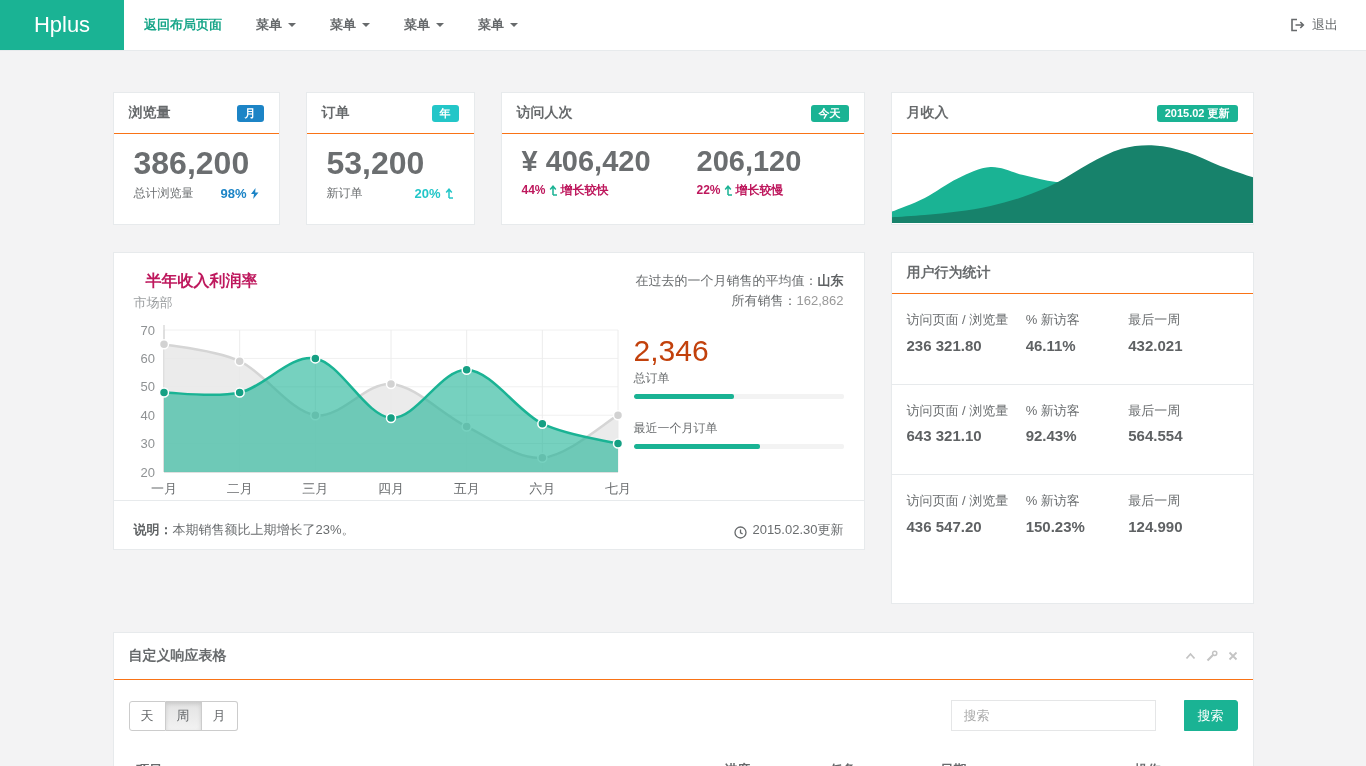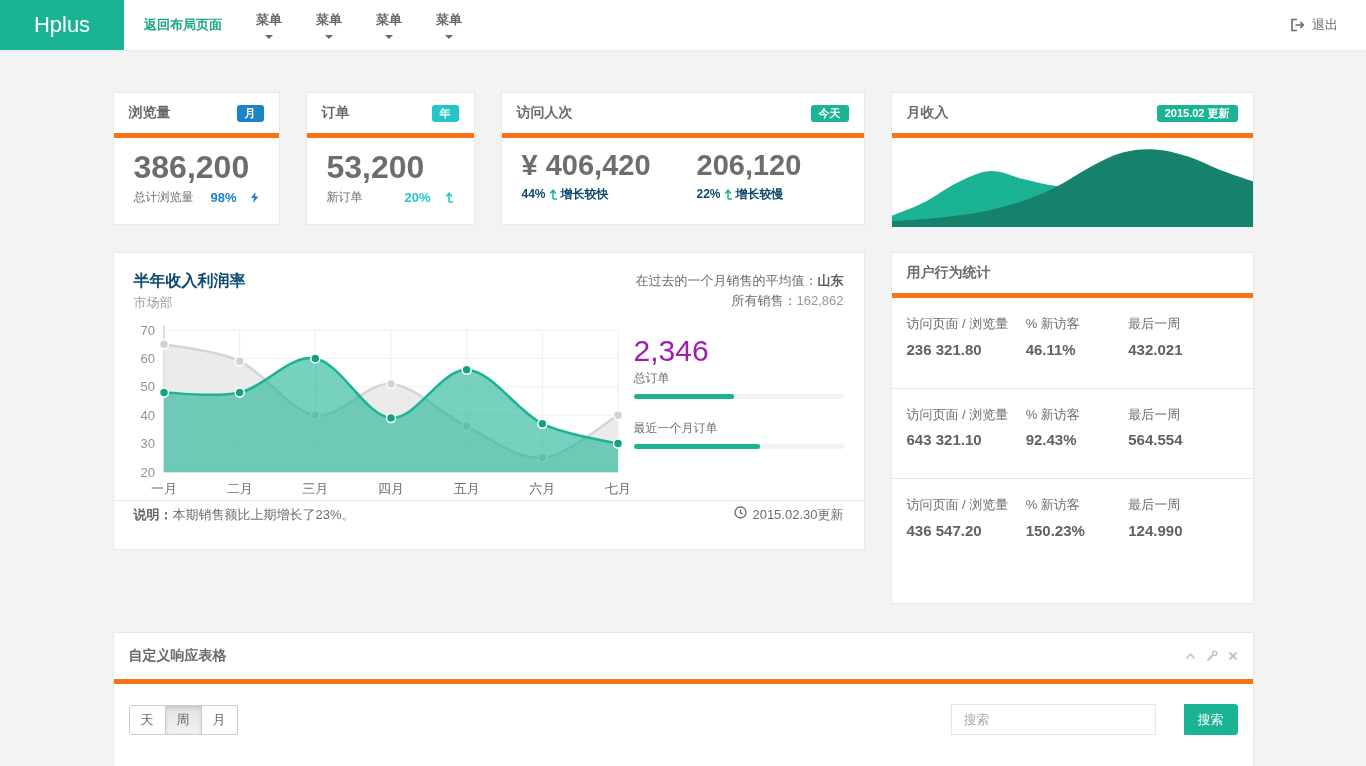--- a/index.html
+++ b/index.html
@@ -4,70 +4,70 @@
 <style>
   * { margin:0; padding:0; box-sizing:border-box; }
   html,body { width:1366px; height:766px; overflow:hidden; }
   body { font-family:"Liberation Sans","DejaVu Sans",sans-serif; background:#f3f3f4; color:#676a6c; }
 
   
   .navbar { height:51px; background:#fff; border-bottom:1px solid #e7eaec; display:flex; align-items:stretch; }
   .brand { width:124px; background:#1ab394; color:#fff; font-size:22px; font-weight:300; display:flex; align-items:center; justify-content:center; cursor:pointer; }
   .nav-left { display:flex; align-items:center; }
   .back-link { color:#18a689; font-weight:bold; font-size:13px; margin-left:20px; cursor:pointer; }
-  .menu-item { display:flex; align-items:center; gap:6px; margin-left:34px; font-size:13px; font-weight:600; color:#676a6c; cursor:pointer;flex-direction:column; }
+  .menu-item { display:flex; align-items:center; gap:6px; margin-left:34px; font-size:13px; font-weight:600; color:#676a6c; cursor:pointer; }
   .caret { width:0; height:0; border-left:4px solid transparent; border-right:4px solid transparent; border-top:4px solid #676a6c; display:inline-block; }
   .logout { margin-left:auto; margin-right:28px; display:flex; align-items:center; gap:7px; font-size:13px; color:#676a6c; cursor:pointer; }
 
   
   .container { width:1141px; margin:0 auto; }
   .row { display:flex; gap:26px; align-items:flex-start; }
   .row1 { margin-top:41px; }
   .row2 { margin-top:27px; }
   .row3 { margin-top:28px; }
   .panel { background:#fff; border:1px solid #e7eaec; }
-  .panel-title { padding:11px 15px; border-bottom:5px solid #f97316; display:flex; align-items:center; justify-content:space-between; }
+  .panel-title { padding:11px 15px; border-bottom:1px solid #f97316; display:flex; align-items:center; justify-content:space-between; }
   .panel-title h5 { font-size:14px; font-weight:bold; color:#676a6c; }
 
   
   .stat-card { height:133px; }
   .c1 { width:167px; } .c2 { width:169px; } .c3 { width:364px; } .c4 { width:363px; }
   .badge { font-size:11px; font-weight:600; color:#fff; padding:3px 8px; border-radius:3px; line-height:1; }
   .badge-blue { background:#1c84c6; } .badge-cyan { background:#23c6c8; } .badge-green { background:#1ab394; }
   .stat-body { padding:10px 20px 12px; }
   .stat-num { font-size:32px; font-weight:700; color:#6b6e70; line-height:1.2; margin-bottom:3px; }
   .stat-line { display:flex; justify-content:space-between; align-items:center; font-size:12px; }
   .stat-label { color:#6a6d6f; }
-  .pct { font-weight:bold; font-size:13px; display:flex; align-items:center; gap:14px; }
+  .pct { font-weight:bold; font-size:13px; display:flex; align-items:center; gap:4px; }
   .pct-blue { color:#1c84c6; } .pct-cyan { color:#23c6c8;text-align:center; }
   .dual { display:flex; gap:46px; }
   .dual .stat-num { font-size:29px; }
-  .note-green { color:#0c4a6e; font-weight:bold; font-size:12px; display:flex; align-items:center; gap:3px; }
+  .note-green { color:#be185d; font-weight:bold; font-size:12px; display:flex; align-items:center; gap:3px; }
   .spark-wrap { height:89px; width:100%; }
   .spark-wrap svg { width:100%; height:100%; display:block; }
 
   
   .chart-panel { width:752px; height:298px; padding:18px 20px 0; }
   .chart-head { display:flex; justify-content:space-between; }
-  .chart-head h3 { font-size:16px; font-weight:bold; color:#0c4a6e; }
+  .chart-head h3 { font-size:16px; font-weight:bold; color:#be185d;margin-left:12px; }
   .chart-sub { font-size:13px; color:#9b9ea0; margin-top:2px; }
   .chart-head-right { text-align:right; font-size:13px; color:#6a6d6f; line-height:1.55; }
   .chart-head-right b { color:#5f6264; }
   .sales-val { color:#999; }
   .chart-flex { display:flex; margin-top:8px; }
   .main-chart-svg { overflow:visible; }
   .chart-stats { margin-left:auto; width:212px; padding-top:14px; }
   .chart-stat { margin-bottom:21px; }
-  .chart-stat .big { font-size:30px; font-weight:300; color:#a21caf; line-height:1.15; }
+  .chart-stat .big { font-size:30px; font-weight:300; color:#c2410c; line-height:1.15; }
   .chart-stat .lbl { font-size:12px; color:#6a6d6f; margin:1px 0 7px; }
   .track { height:5px; background:#f3f3f3; border-radius:2px; overflow:hidden; }
   .fill { height:5px; background:#1ab394; border-radius:2px; }
-  .chart-foot { border-top:1px solid #e7eaec; margin:0 -20px; padding:5px 20px; display:flex; justify-content:space-between; font-size:13px; color:#6a6d6f; }
+  .chart-foot { border-top:1px solid #e7eaec; margin:0 -20px; padding:20px 20px; display:flex; justify-content:space-between; font-size:13px; color:#6a6d6f; }
   .chart-foot b { color:#5f6264; }
-  .foot-right { display:flex; align-items:flex-start; gap:5px; }
+  .foot-right { display:flex; align-items:flex-end; gap:5px; }
 
   
   .behavior-panel { width:363px; height:352px; }
   .b-row { display:flex; padding:17px 15px 27px; border-bottom:1px solid #e7eaec; }
   .b-row:last-child { border-bottom:none; }
   .b-col { font-size:13px; color:#6a6d6f; line-height:1.45; }
   .b-col .val { font-weight:bold; font-size:15px; color:#5f6264; margin-top:5px; }
   .bc1 { width:36%; } .bc2 { width:31%; } .bc3 { width:33%; }
 
   

